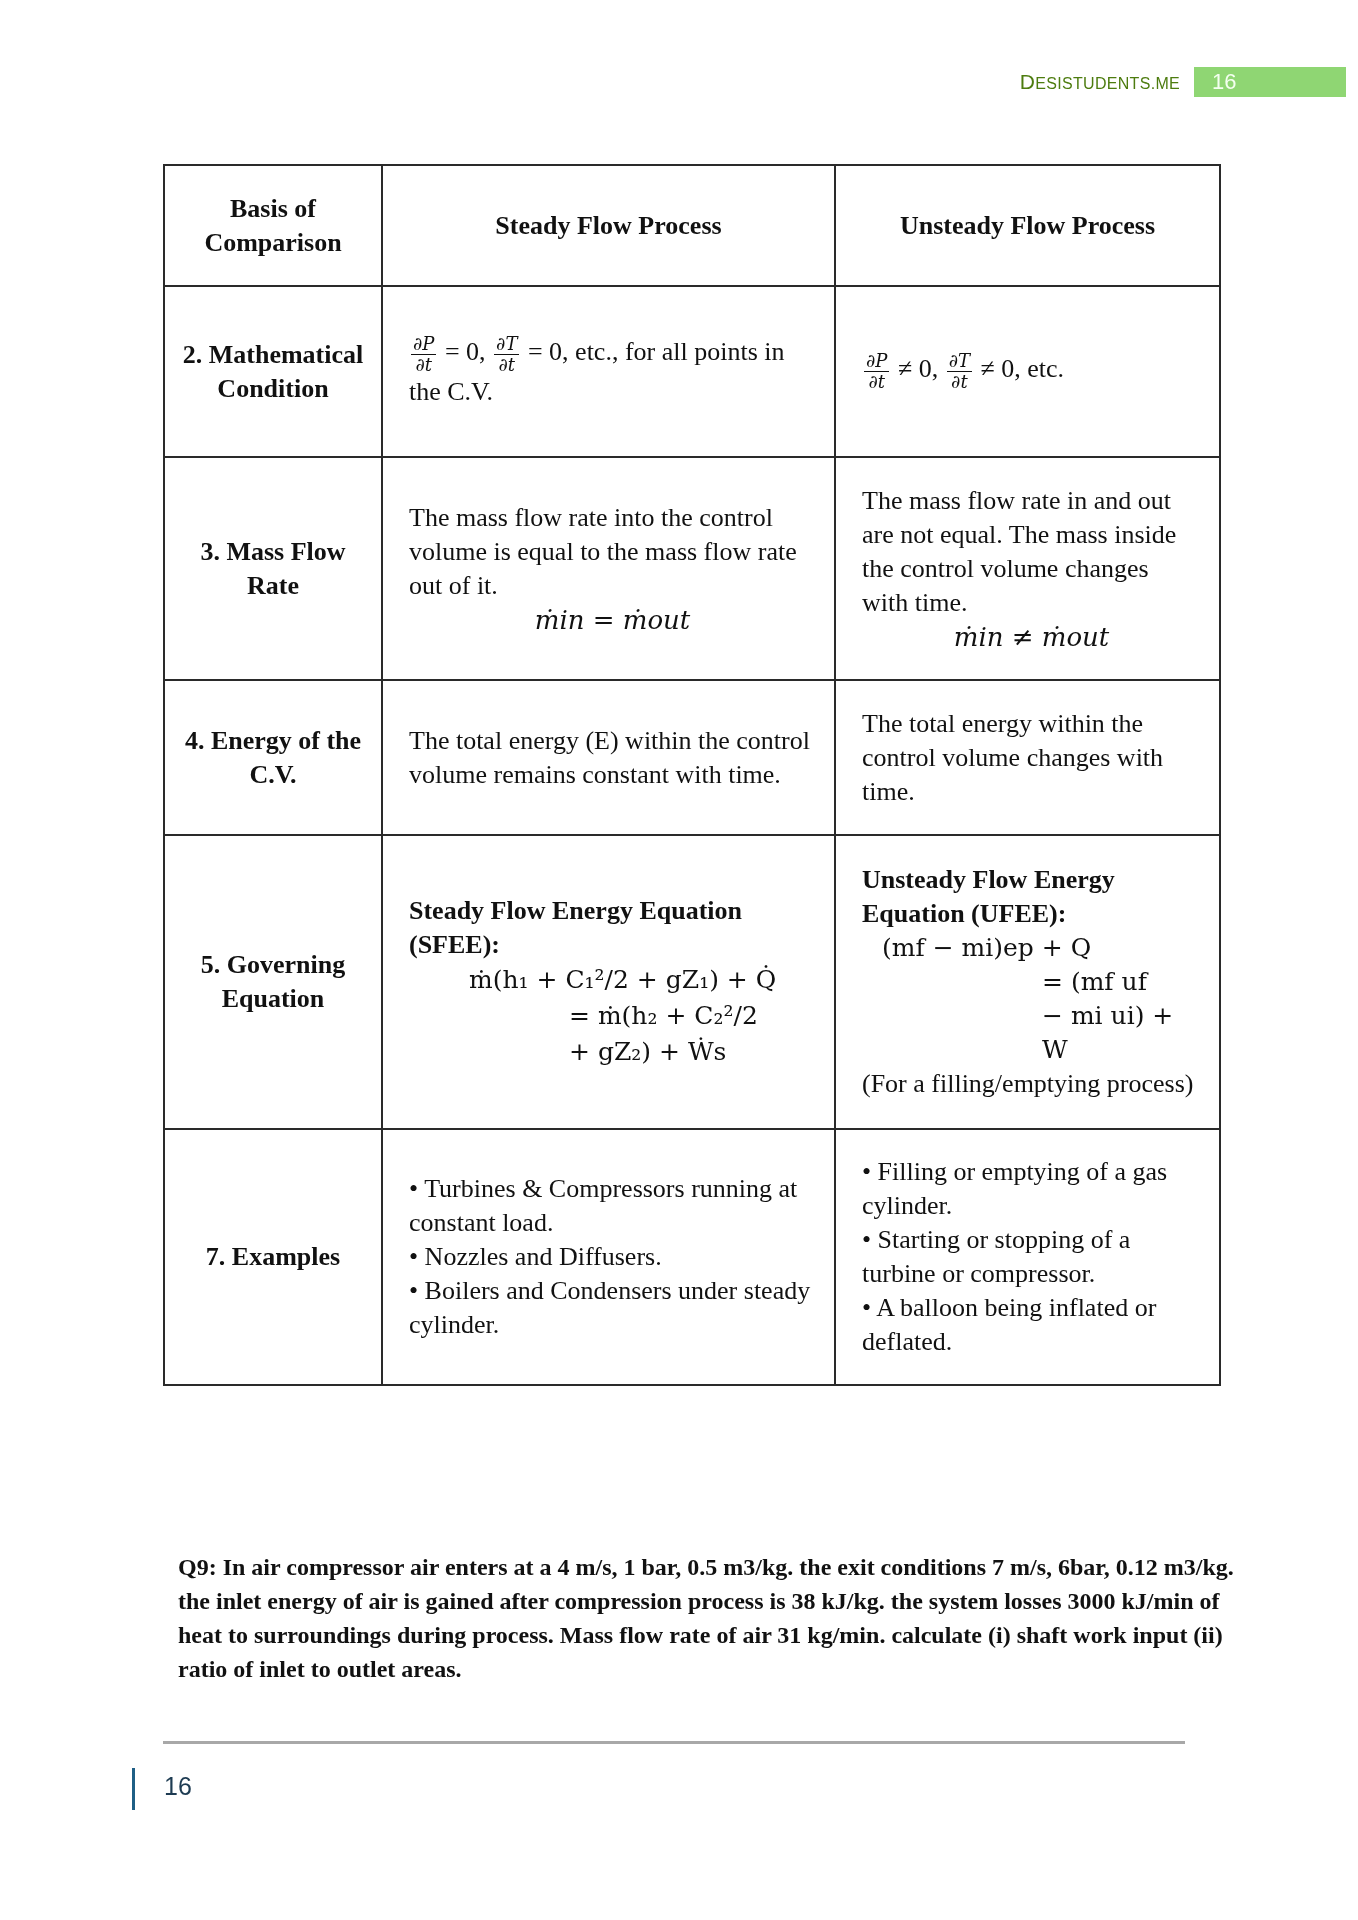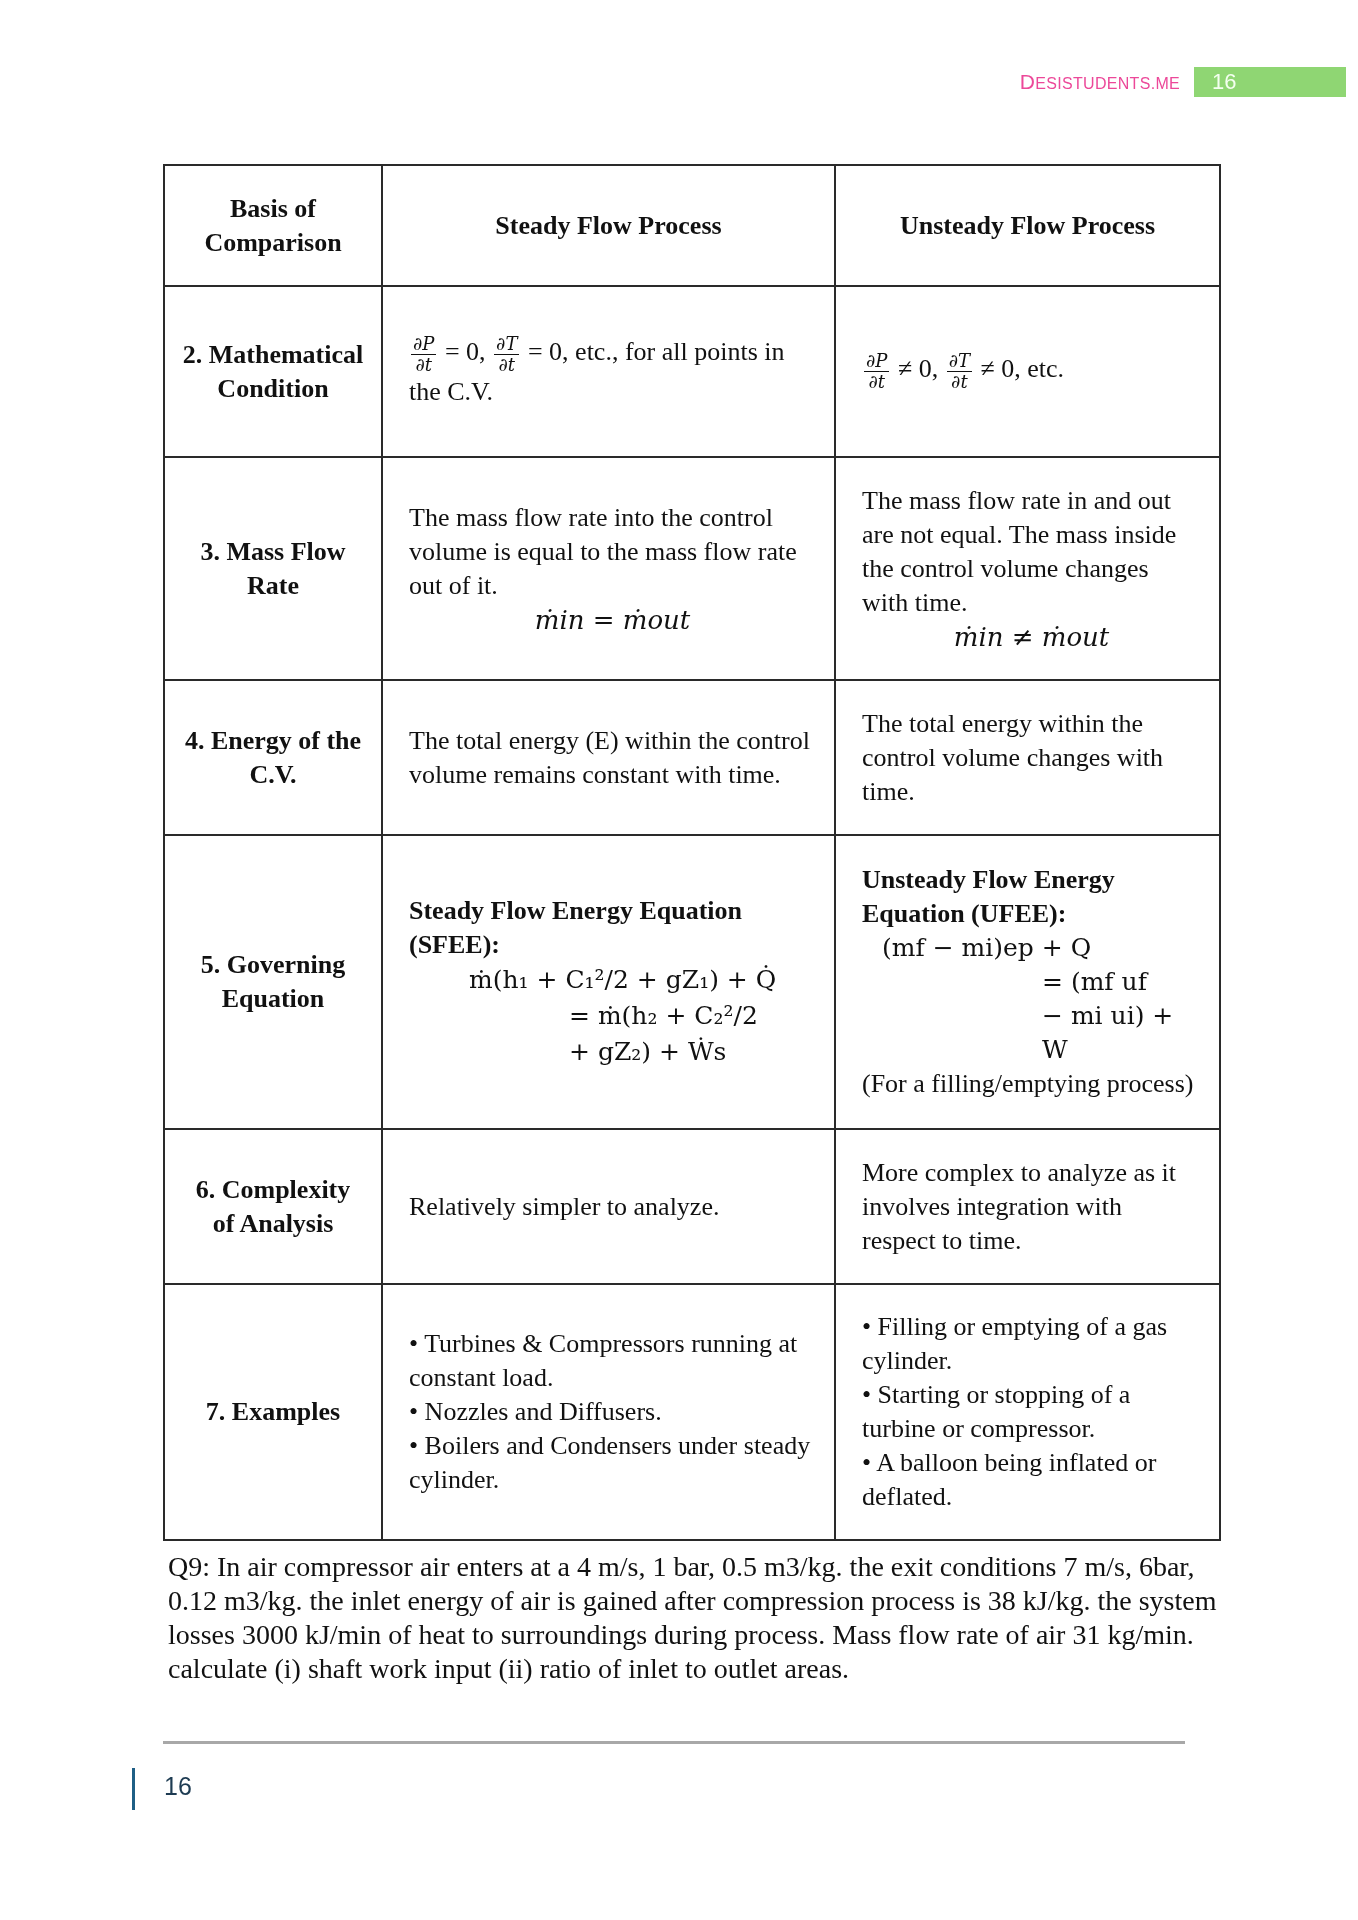--- a/index.html
+++ b/index.html
@@ -1,20 +1,20 @@
 <!DOCTYPE html>
 <html><head>
 <meta charset="utf-8">
 <style>
   html, body { margin: 0; padding: 0; background: #ffffff; }
   body { width: 1358px; height: 1920px; position: relative; overflow: hidden;
          font-family: "Liberation Serif", "DejaVu Serif", serif; color: #111; }
 
   .header-site { position: absolute; top: 70px; left: 1010px; width: 170px; text-align: right;
-                 font-family: "Liberation Sans", "DejaVu Sans", sans-serif; font-size: 21px; color: #ec4899; letter-spacing: 0.3px; }
+                 font-family: "Liberation Sans", "DejaVu Sans", sans-serif; font-size: 21px; color: #4d7c0f; letter-spacing: 0.3px; }
   .header-site .sc { font-size: 16px; }
   .header-badge { position: absolute; top: 67px; left: 1194px; width: 152px; height: 30px;
                   background: #8fd673; color: #f4fff0; font-family: "Liberation Sans", "DejaVu Sans", sans-serif;
                   font-size: 22px; line-height: 30px; padding-left: 18px; box-sizing: border-box; }
 
   table.cmp { position: absolute; left: 163px; top: 164px; border-collapse: collapse; table-layout: fixed; width: 1058px; }
   table.cmp td, table.cmp th { border: 2px solid #2a2a2a; vertical-align: middle; padding: 0; }
   table.cmp th { font-weight: bold; font-size: 26px; text-align: center; }
   .c1 { width: 218px; }
   .c2 { width: 453px; }
@@ -22,21 +22,21 @@
   .lbl { font-weight: bold; font-size: 26px; text-align: center; line-height: 34px; }
   .cell { font-size: 26px; line-height: 34px; padding: 0 18px 0 26px !important; }
   .math { font-family: "DejaVu Serif", "Liberation Serif", serif; font-style: italic; }
   .frac { display: inline-block; vertical-align: middle; text-align: center; font-size: 18px; line-height: 20px; margin: 0 2px; }
   .frac span { display: block; padding: 0 2px; }
   .frac .num { border-bottom: 1.5px solid #111; }
   .center { text-align: center; display: block; }
   .bold { font-weight: bold; }
   .eq-line { display: block; font-family: "DejaVu Serif", "Liberation Serif", serif; font-size: 25px; line-height: 36px; }
 
-  .question { position: absolute; left: 168px; top: 1550px; width: 1060px; font-weight: normal; font-size: 28px; line-height: 34px; }
+  .question { position: absolute; left: 178px; top: 1550px; width: 1060px; font-weight: bold; font-size: 24px; line-height: 34px; }
   .rule { position: absolute; left: 163px; top: 1741px; width: 1022px; height: 3px; background: #a8a8a8; }
   .footer-bar { position: absolute; left: 132px; top: 1768px; width: 3px; height: 42px; background: #1f5f85; }
   .footer-num { position: absolute; left: 164px; top: 1772px; font-family: "Liberation Sans", "DejaVu Sans", sans-serif; font-size: 25px; color: #1d3b52; }
 </style>
 </head>
 <body>
 
 <div class="header-site"><span>D</span><span class="sc">ESISTUDENTS.ME</span></div>
 <div class="header-badge">16</div>
 
@@ -105,27 +105,20 @@
     </td>
     <td class="cell">
       <span class="bold">Unsteady Flow Energy Equation (UFEE):</span>
       <span class="eq-line" style="padding-left:20px;line-height:34px">(mf − mi)ep + Q</span>
       <span class="eq-line" style="padding-left:180px;line-height:34px">= (mf uf</span>
       <span class="eq-line" style="padding-left:180px;line-height:34px">− mi ui) + W</span>
       <span>(For a filling/emptying process)</span>
     </td>
   </tr>
 
-  <tr style="height:155px">
-    <td class="lbl">
-          <div style="width:170px;margin:0 auto">6. Complexity of Analysis</div>
-        </td>
-    <td class="cell">Relatively simpler to analyze.</td>
-    <td class="cell">More complex to analyze as it involves integration with respect to time.</td>
-  </tr>
 
   <tr style="height:256px">
     <td class="lbl">7. Examples</td>
     <td class="cell">
       <div>• Turbines &amp; Compressors running at constant load.</div>
       <div>• Nozzles and Diffusers.</div>
       <div>• Boilers and Condensers under steady cylinder.</div>
     </td>
     <td class="cell">
       <div>• Filling or emptying of a gas cylinder.</div>

